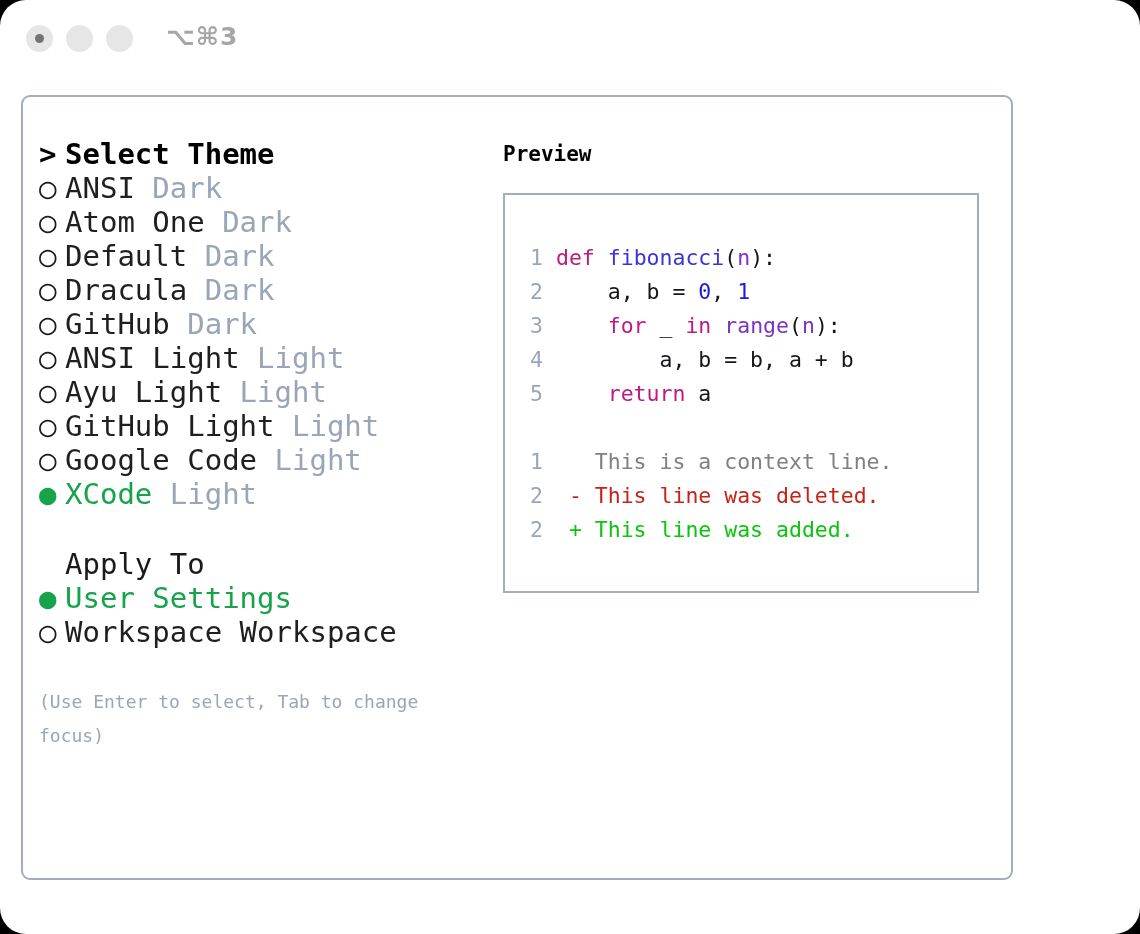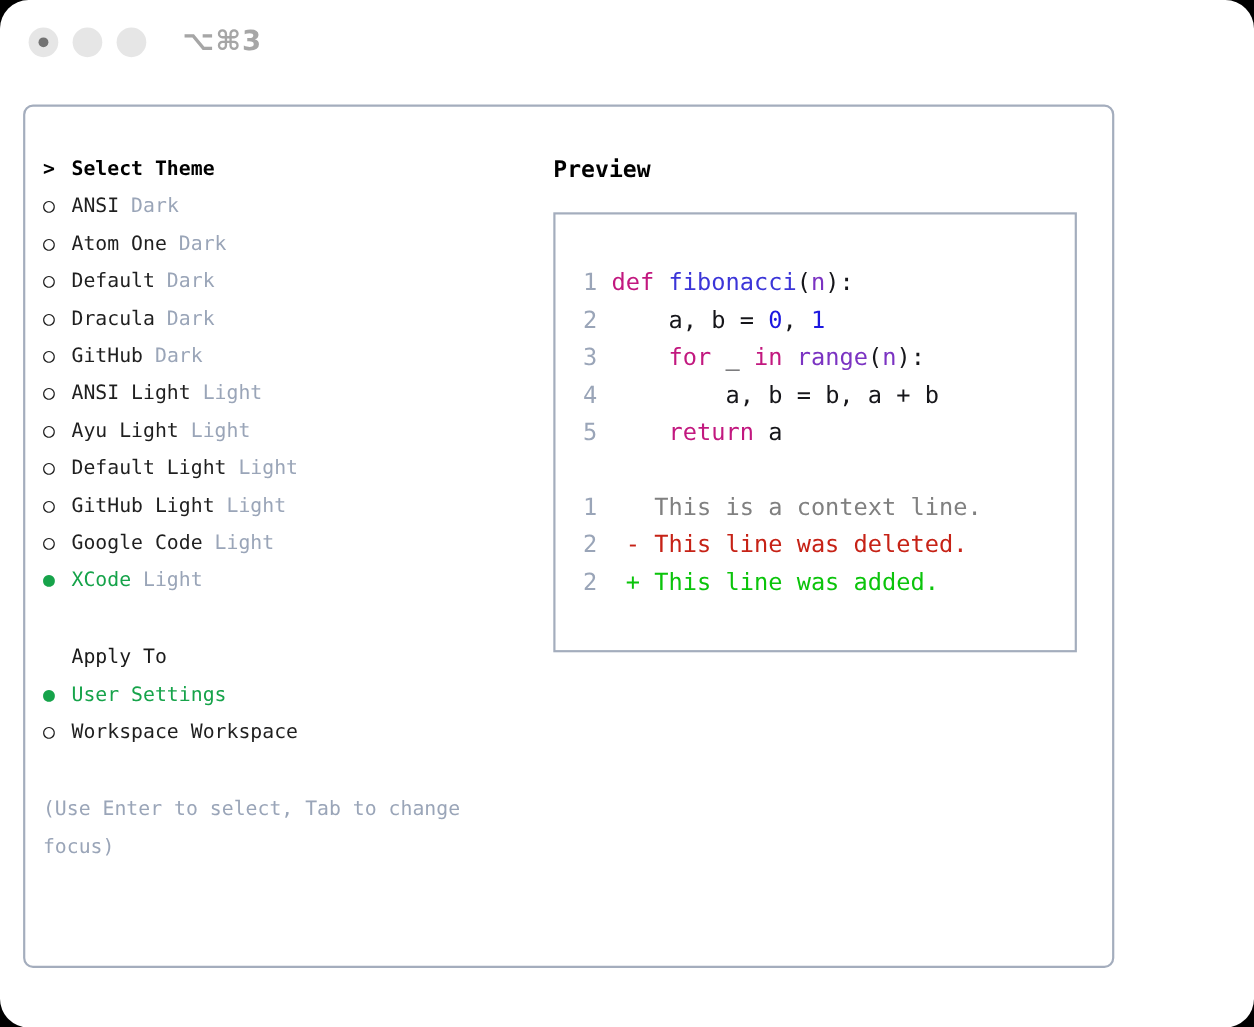--- a/index.html
+++ b/index.html
@@ -82,21 +82,21 @@
   #left-col {
     position: absolute;
     left: 16px;
     top: 40px;
     width: 440px;
   }
   .row {
     height: 34px;
     line-height: 34px;
     white-space: pre;
-    font-size: 18px;
+    font-size: 29px;
     color: #1a1a1a;
   }
   .section-head {
     font-weight: 700;
     color: #000000;
     letter-spacing: 0px;
   }
   .bullet {
     display: inline-block;
     width: 26px;
@@ -191,21 +191,20 @@
       <div class="row section-head"><span class="bullet">&gt;</span><span>Select Theme</span></div>
 
       <div id="theme-list">
           <div class="row"><span class="bullet">○</span><span class="theme-name">ANSI</span><span class="theme-tag"> Dark</span></div>
           <div class="row"><span class="bullet">○</span><span class="theme-name">Atom One</span><span class="theme-tag"> Dark</span></div>
           <div class="row"><span class="bullet">○</span><span class="theme-name">Default</span><span class="theme-tag"> Dark</span></div>
           <div class="row"><span class="bullet">○</span><span class="theme-name">Dracula</span><span class="theme-tag"> Dark</span></div>
           <div class="row"><span class="bullet">○</span><span class="theme-name">GitHub</span><span class="theme-tag"> Dark</span></div>
           <div class="row"><span class="bullet">○</span><span class="theme-name">ANSI Light</span><span class="theme-tag"> Light</span></div>
           <div class="row"><span class="bullet">○</span><span class="theme-name">Ayu Light</span><span class="theme-tag"> Light</span></div>
-          <div class="row"><span class="bullet">○</span><span class="theme-name">Default Light</span><span class="theme-tag"> Light</span></div>
           <div class="row"><span class="bullet">○</span><span class="theme-name">GitHub Light</span><span class="theme-tag"> Light</span></div>
           <div class="row"><span class="bullet">○</span><span class="theme-name">Google Code</span><span class="theme-tag"> Light</span></div>
           <div class="row selected"><span class="bullet">●</span><span class="theme-name">XCode</span><span class="theme-tag"> Light</span></div>
         </div>
 
       <div class="row" id="apply-head"><span class="bullet">&nbsp;</span><span>Apply To</span></div>
 
       <div id="apply-list">
           <div class="row selected"><span class="bullet">●</span><span class="theme-name">User Settings</span></div>
           <div class="row"><span class="bullet">○</span><span class="theme-name">Workspace Workspace</span></div>

